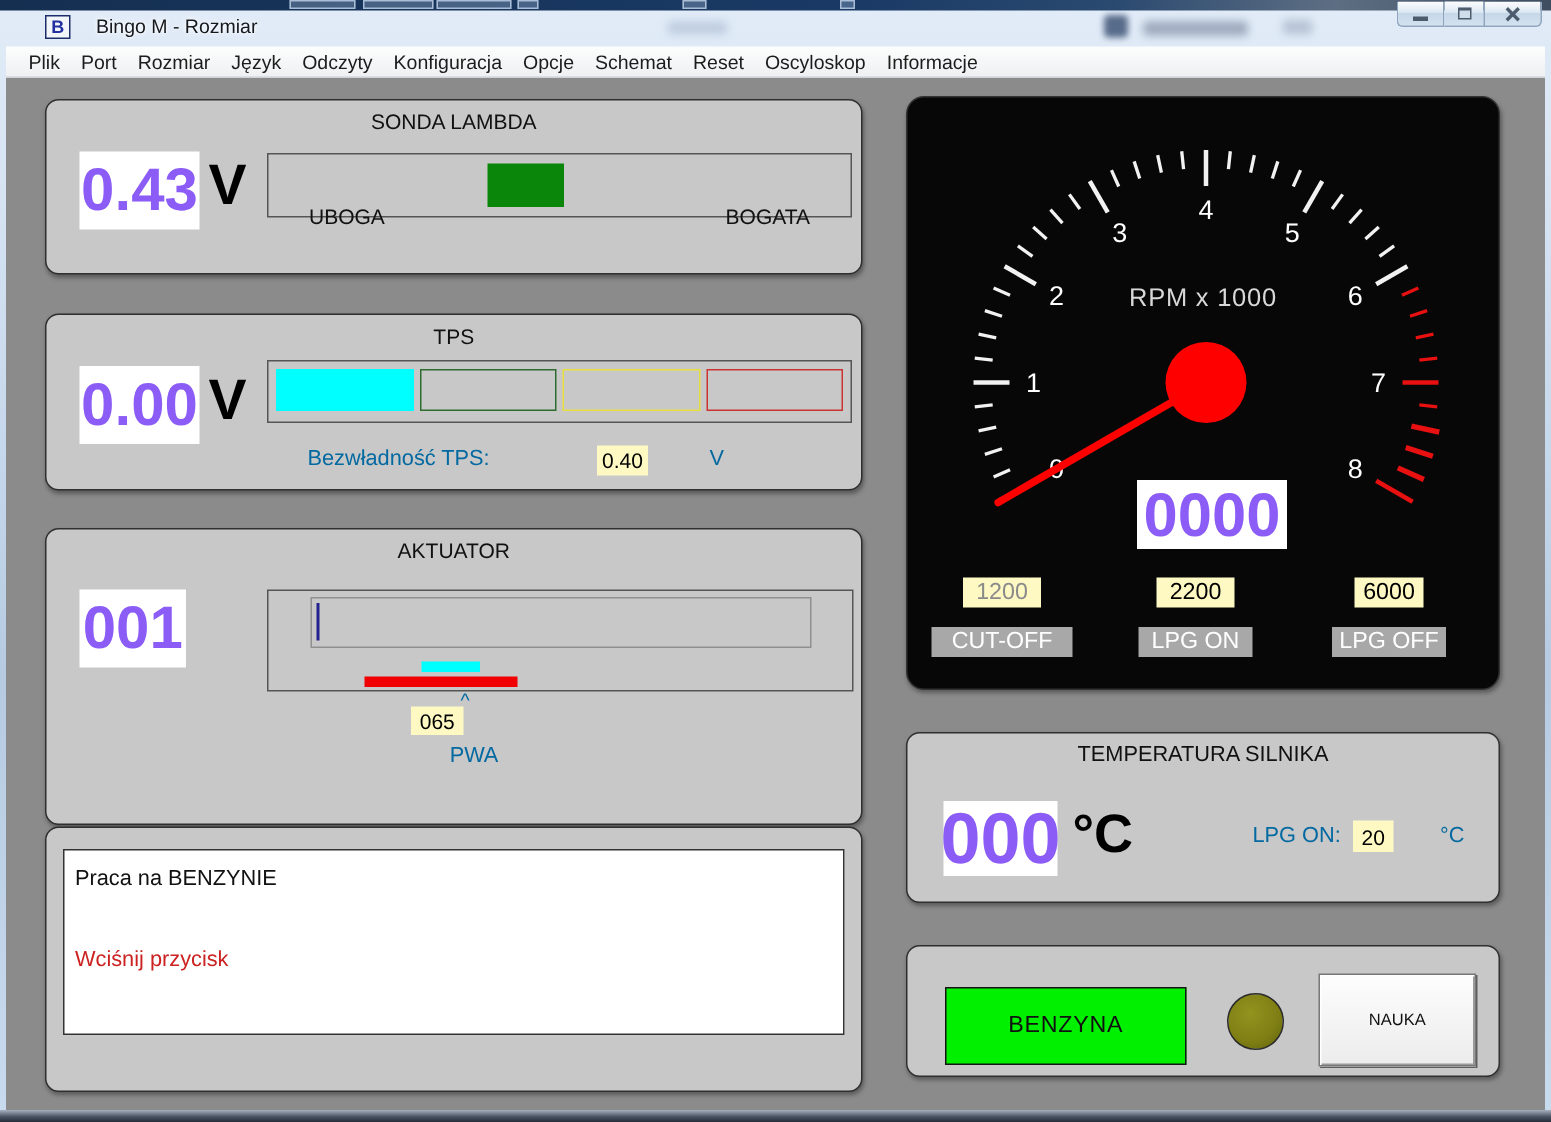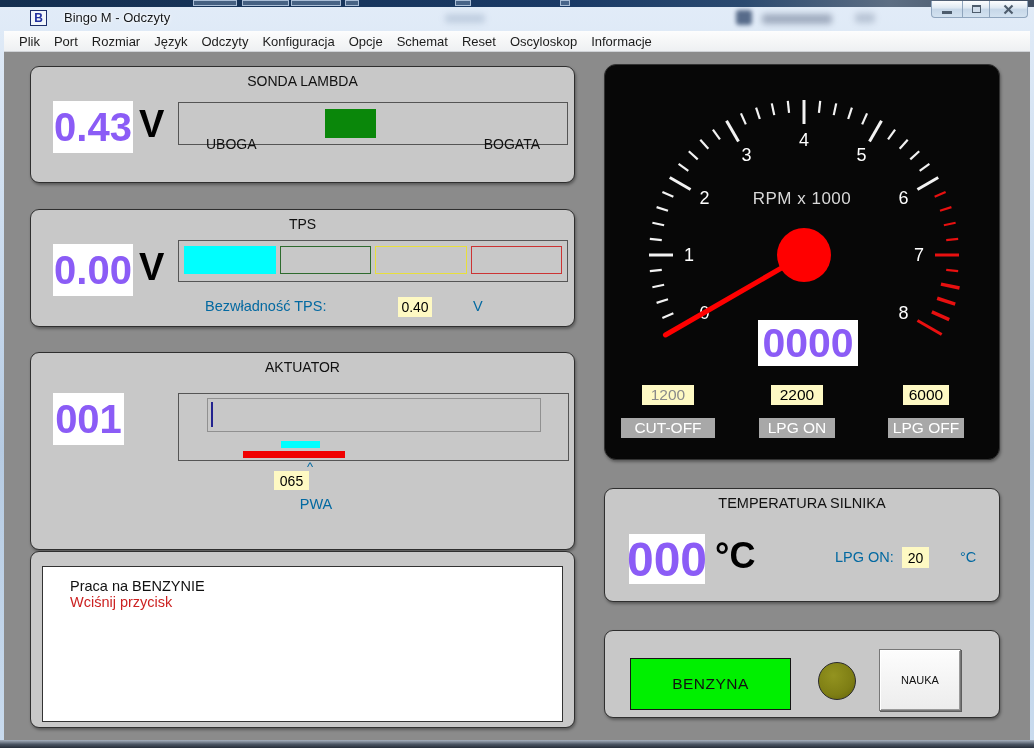--- a/index.html
+++ b/index.html
@@ -54,44 +54,44 @@
   .tps-seg.s2{border-color:#2e6b2e;}
   .tps-seg.s3{border-color:#e8df3c;}
   .tps-seg.s4{border-color:#cc3333;}
   
   .act-container{position:absolute;left:147px;top:40px;width:391px;height:68px;border:1px solid #555;box-sizing:border-box;}
   .act-inner{position:absolute;left:28px;top:4px;width:334px;height:34px;border:1px solid #909090;box-sizing:border-box;background:#c8c8c8;}
   .act-caret{position:absolute;left:3px;top:3px;width:2px;height:25px;background:#23238f;}
   .act-cyan{position:absolute;left:102px;top:47px;width:39px;height:7px;background:#00ffff;}
   .act-red{position:absolute;left:64px;top:57px;width:102px;height:7px;background:#f00000;}
   
-  .msg-area{position:absolute;left:11px;top:14px;width:521px;height:156px;background:#fff;border:1px solid #333;
-    box-sizing:border-box;padding:11px 27px;}
+  .msg-area{position:absolute;left:11px;top:14px;width:521px;height:124px;background:#fff;border:1px solid #333;
+    box-sizing:border-box;padding:11px 7px;}
   .msg-line1{font-size:14.5px;color:#111;}
-  .msg-line2{font-size:14.5px;color:#cc2222;}
+  .msg-line2{font-size:14.5px;color:#cc2222;margin-top:38px;}
   
   .gauge{background:#070707;border:1px solid #333;border-radius:12px;}
   .gauge svg{position:absolute;left:0;top:0;}
   .gauge svg text{font-family:"Liberation Sans",sans-serif;}
   .rpm-label{position:absolute;left:0;right:0;top:124px;text-align:center;font-size:17px;color:#d8d8d8;letter-spacing:.5px;}
   .rpm-display{position:absolute;left:153px;top:255px;width:100px;height:46px;font-size:41px;}
   .th-col{position:absolute;top:320px;text-align:center;}
   .th-value{height:20px;font-size:15.5px;margin:0 auto;}
   .th-label{margin-top:13px;background:#a8a8a8;color:#fff;font-size:15.5px;height:20px;
     display:flex;align-items:center;justify-content:center;}
   .th-value.dim{color:#8a8a8a;}
   
   .deg-big{position:absolute;left:110px;top:46px;font-size:36px;font-weight:bold;color:#000;}
   
   .benzyna-btn{position:absolute;left:25px;top:27px;width:161px;height:52px;background:#00f000;
     border:1px solid #151515;box-sizing:border-box;display:flex;align-items:center;justify-content:center;
     font-size:15.5px;color:#111;letter-spacing:.5px;cursor:default;}
   .led{position:absolute;left:213px;top:31px;width:38px;height:38px;border-radius:50%;
     background:radial-gradient(circle at 40% 35%,#93931f,#7e7e14 60%,#60600b);border:1px solid #2a2a2a;box-sizing:border-box;}
-  .nauka-btn{position:absolute;left:274px;top:18px;width:82px;height:62px;
+  .nauka-btn{position:absolute;left:274px;top:18px;width:105px;height:62px;
     background:linear-gradient(180deg,#fdfdfd,#ececec);border:1px solid #777;box-sizing:border-box;
     box-shadow:inset 1px 1px 0 #fff,inset -1px -1px 0 #9a9a9a,1px 1px 0 #5e5e5e;
     display:flex;align-items:center;justify-content:center;font-size:11px;color:#111;cursor:default;}
   
   .bottom-strip{position:absolute;left:0;bottom:0;width:100%;height:8px;
     background:linear-gradient(180deg,#a7b1bf 0%,#4a5462 55%,#262e3a 100%);}
 </style>
 </head>
 <body>
 
@@ -105,21 +105,21 @@
     <span class="bg-tab" style="left:455px;width:16px"></span>
     <span class="bg-tab" style="left:560px;width:10px"></span>
   </div>
 
   <div class="titlebar">
     <span class="blob" style="left:445px;top:7px;width:40px;height:9px;background:#8fa3bd;opacity:.4"></span>
     <span class="blob" style="left:736px;top:3px;width:16px;height:15px;background:#2a4166;opacity:.75;filter:blur(2px)"></span>
     <span class="blob" style="left:762px;top:7px;width:70px;height:10px;background:#6b7891;opacity:.55"></span>
     <span class="blob" style="left:855px;top:6px;width:20px;height:10px;background:#7d8ca3;opacity:.4"></span>
     <span class="app-icon">B</span>
-    <span class="title-text">Bingo M - Odczyty</span>
+    <span class="title-text">Bingo M - Rozmiar</span>
     <div class="win-controls">
       <div class="win-btn min">
           <span class="glyph-min"></span>
         </div>
       <div class="win-btn max">
           <span class="glyph-max"></span>
         </div>
       <div class="win-btn close">
         <svg width="11" height="11" viewBox="0 0 11 11">
           <line x1="1.5" y1="1.5" x2="9.5" y2="9.5" stroke="#4d5c6c" stroke-width="2.2"></line>

